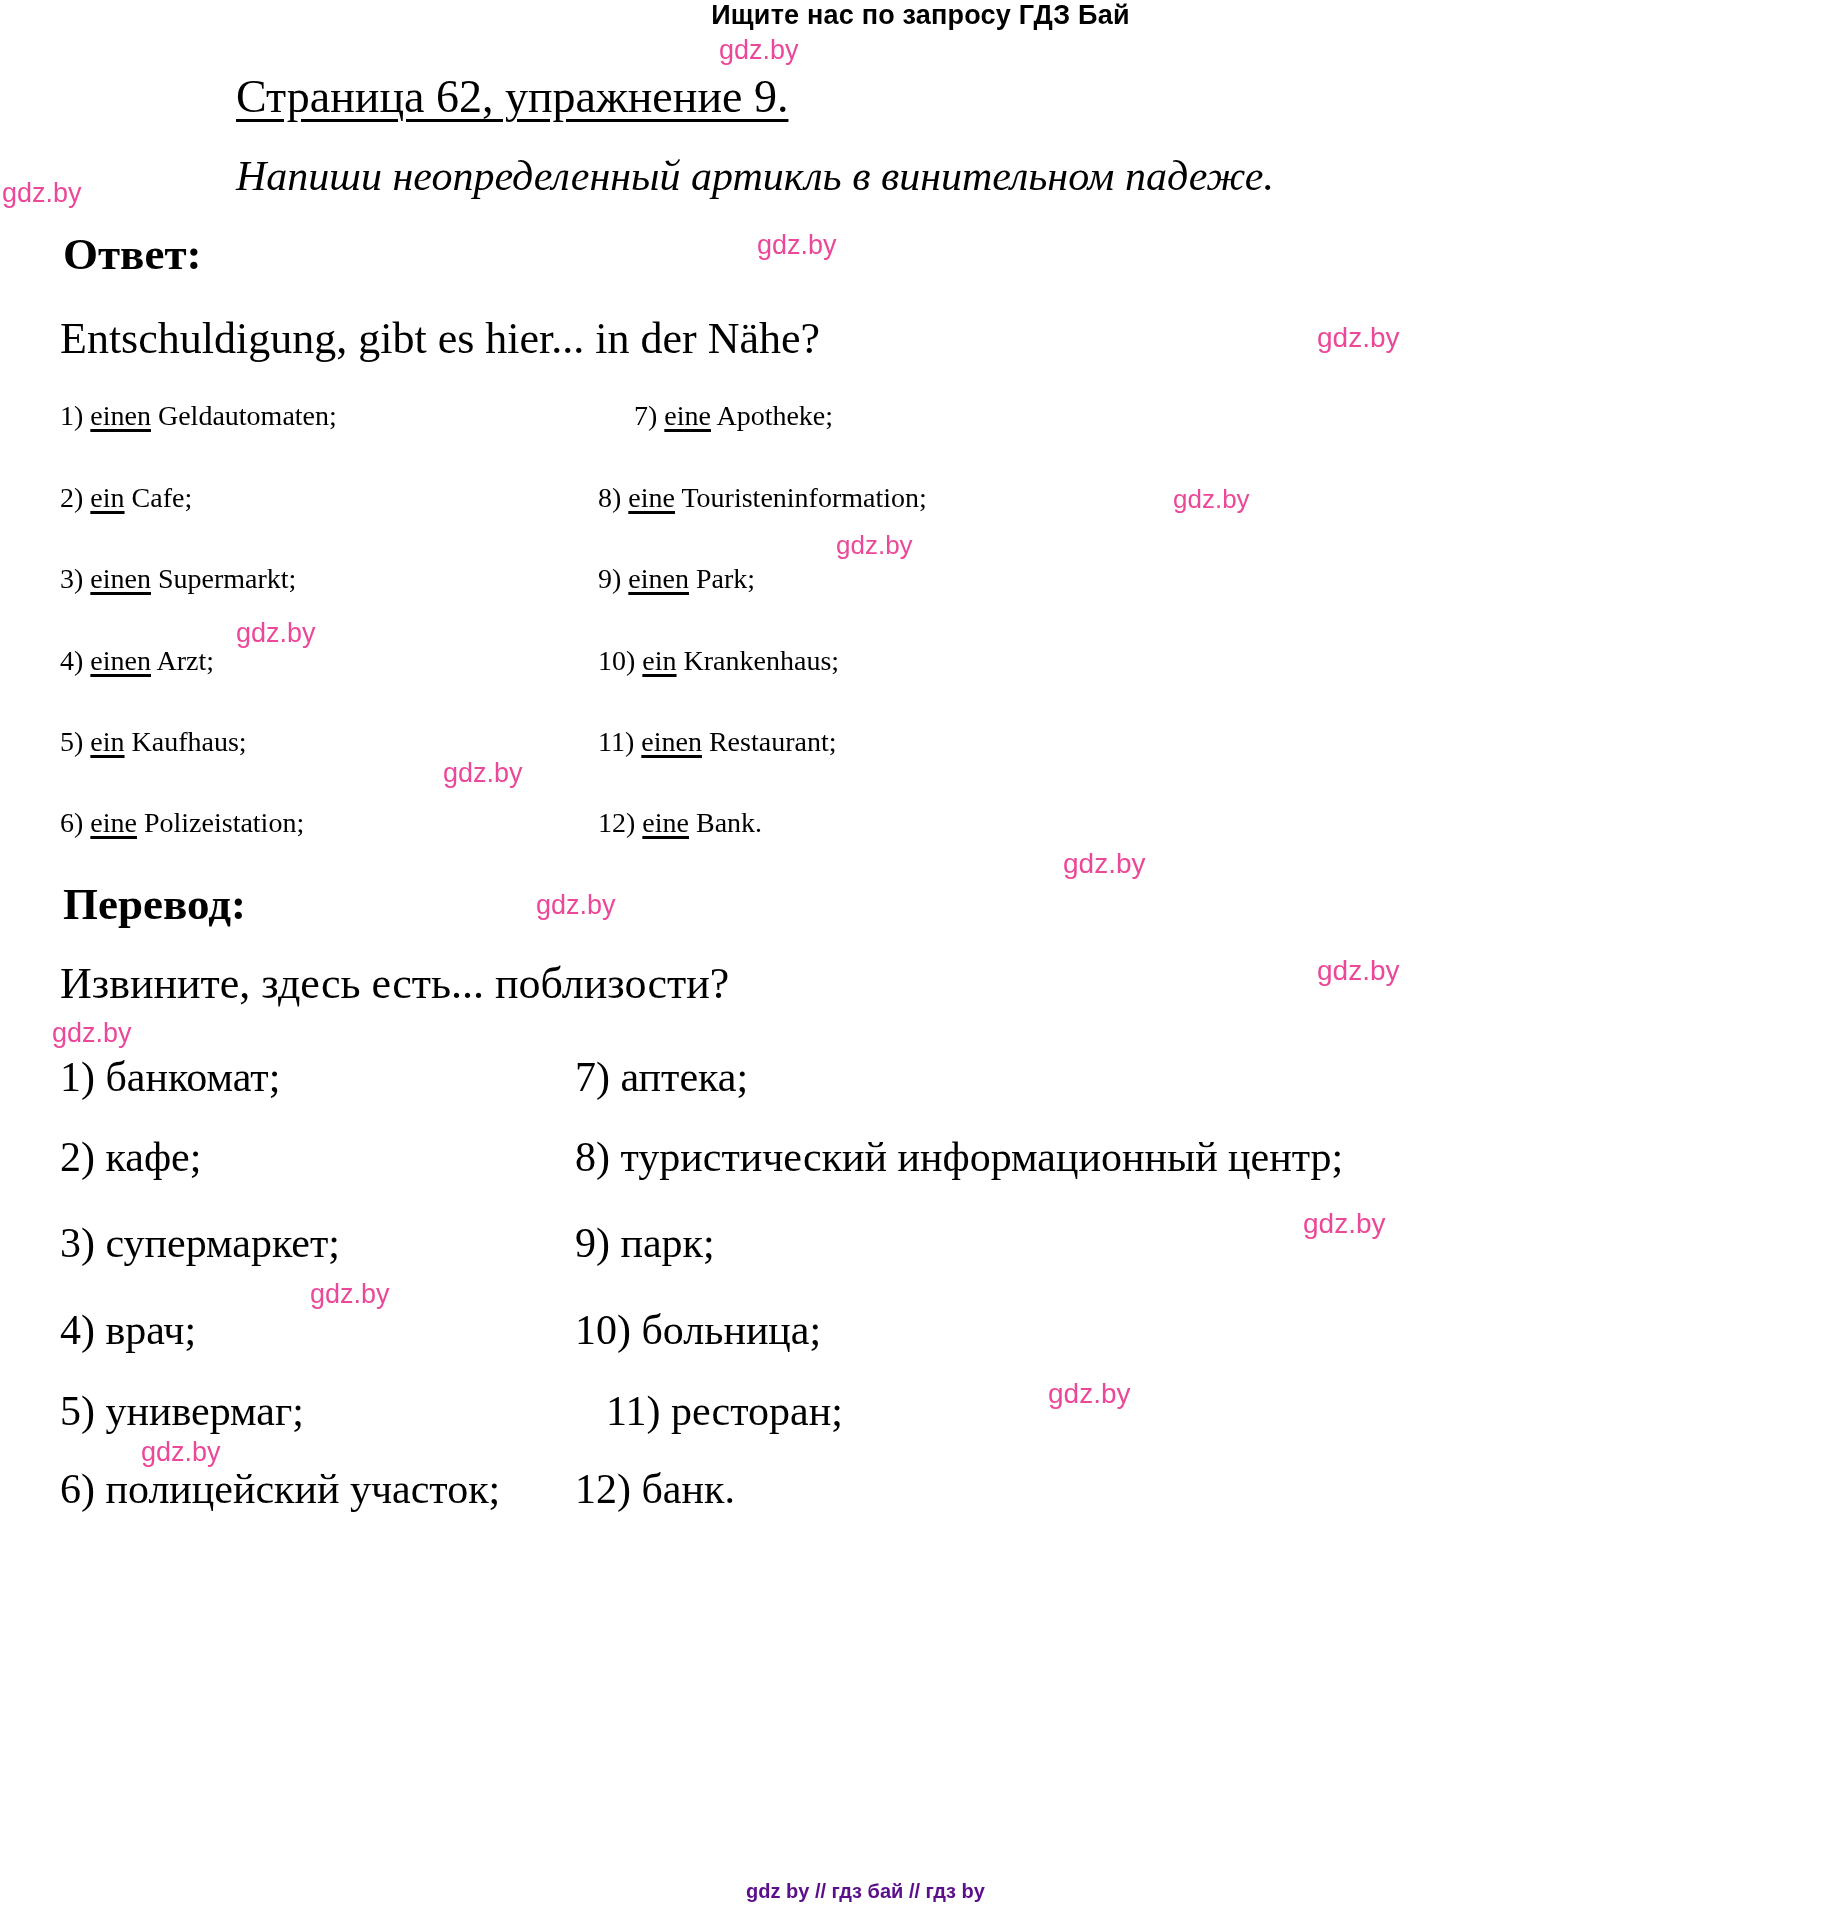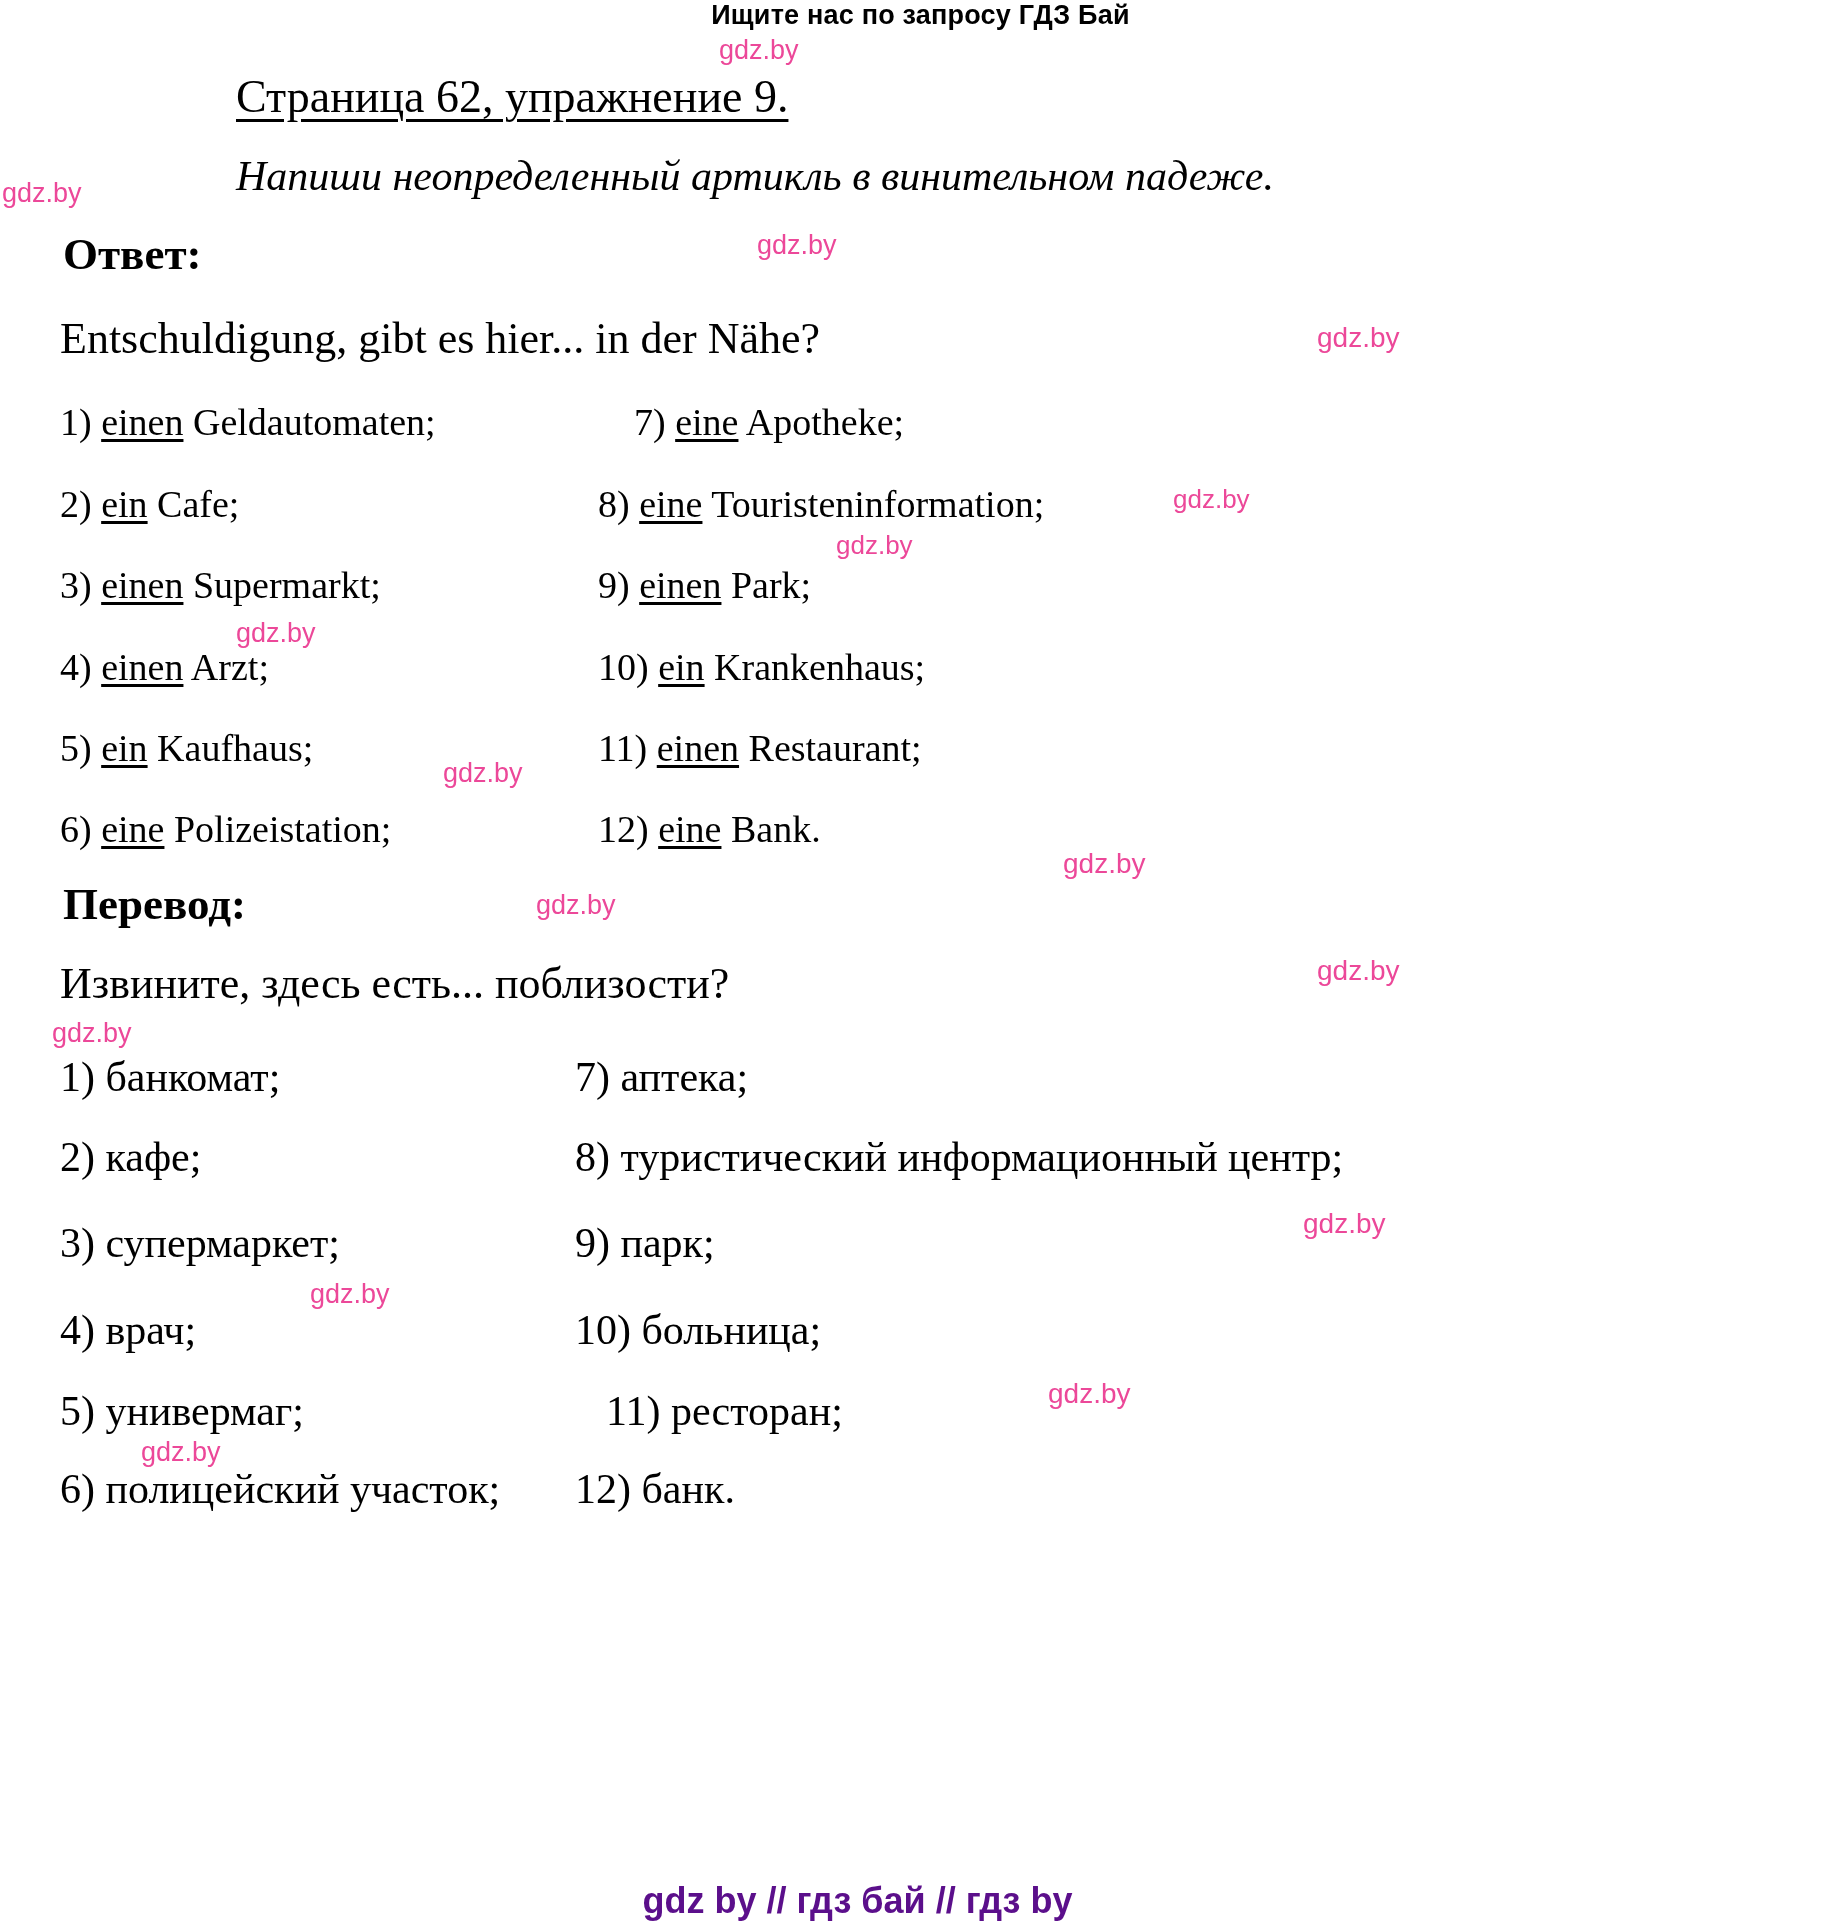--- a/index.html
+++ b/index.html
@@ -73,46 +73,46 @@
     position: absolute;
     font-size: 44px;
     white-space: nowrap;
   }
   #de-lead { left: 60px; top: 313px; }
   #ru-lead { left: 60px; top: 958px; }
 
   
   .ans-item {
     position: absolute;
-    font-size: 38px;
+    font-size: 28px;
     white-space: nowrap;
     font-family: Liberation Serif, serif;
   }
   .ans-item u {
     text-decoration: underline;
     text-underline-offset: 4px;
     text-decoration-thickness: 3px;
   }
 
   
   .tr-item {
     position: absolute;
     font-size: 42px;
     white-space: nowrap;
   }
 
   
   .footer {
     position: absolute;
-    left: 4px;
+    left: 12px;
     top: 1880px;
     width: 1707px;
     text-align: center;
     font-family: "Liberation Sans", sans-serif;
-    font-size: 36px;
+    font-size: 20px;
     font-weight: 700;
     color: #5b0f8b;
     white-space: nowrap;
   }
 </style>
 </head>
 <body>
 
 <div class="promo" style="color: #000000;">Ищите нас по запросу ГДЗ Бай</div>
 

